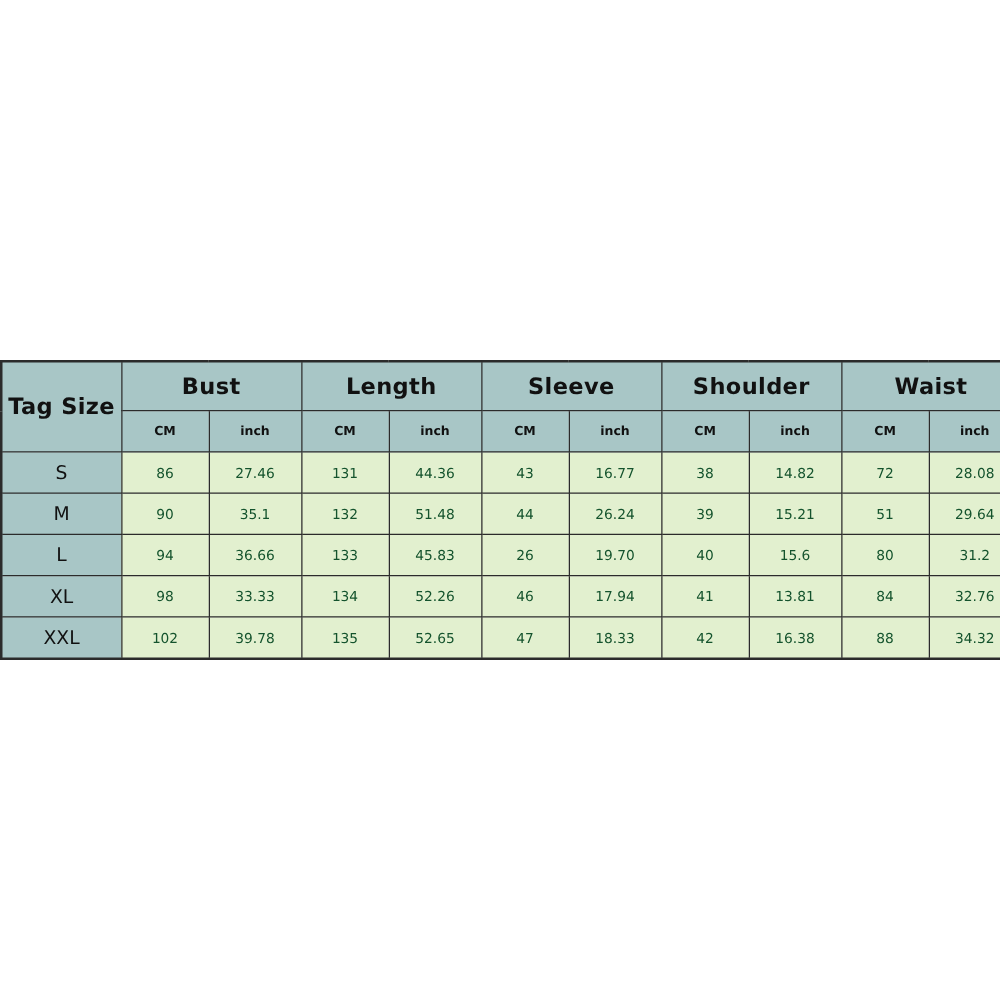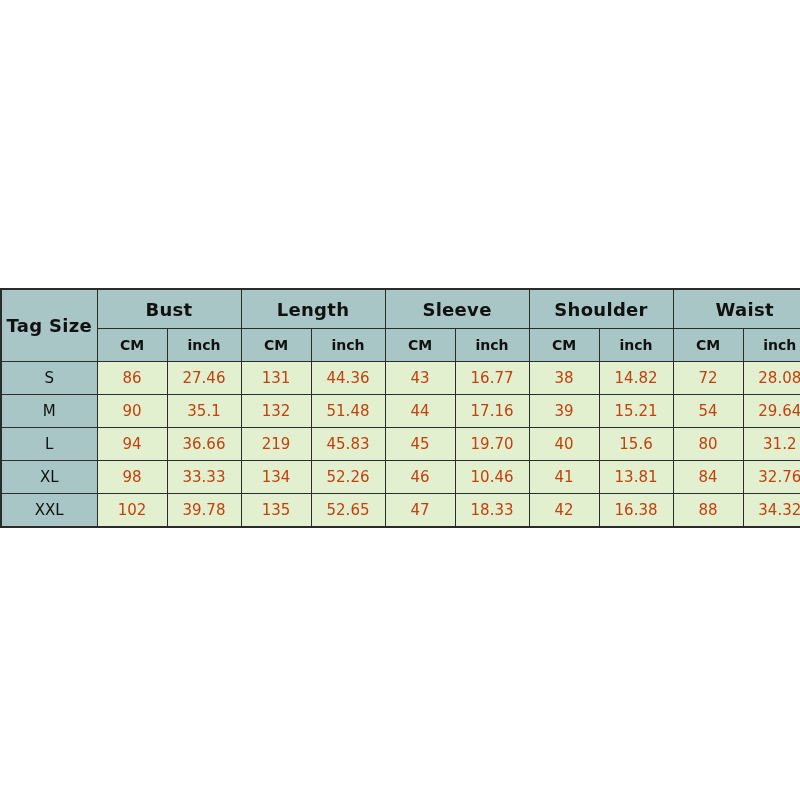--- a/index.html
+++ b/index.html
@@ -50,34 +50,34 @@
     background: #a8c6c6;
     font-weight: bold;
     font-size: 18px;
     color: #111111;
     letter-spacing: 0.3px;
   }
   tr.unit-row td {
     height: 32px;
     background: #a8c6c6;
     font-weight: bold;
-    font-size: 14px;
+    font-size: 10px;
     color: #111111;
   }
   td.tag-size-cell {
     background: #a8c6c6;
     font-weight: bold;
     font-size: 17px;
     color: #111111;
   }
   
   tr.data-row td {
     height: 32px;
-    font-size: 15px;
-    color: #c2410c;
+    font-size: 11px;
+    color: #14532d;
     background: #e2f0cf;
   }
   tr.data-row td.size-label {
     background: #a8c6c6;
     font-weight: normal;
     font-size: 15px;
     color: #111111;
   }
 </style>
 </head>
@@ -135,49 +135,49 @@
           <td>28.08</td>
         </tr>
 
         <tr class="data-row">
           <td class="size-label">M</td>
           <td>90</td>
           <td>35.1</td>
           <td>132</td>
           <td>51.48</td>
           <td>44</td>
-          <td>17.16</td>
+          <td>26.24</td>
           <td>39</td>
           <td>15.21</td>
-          <td>54</td>
+          <td>51</td>
           <td>29.64</td>
         </tr>
 
         <tr class="data-row">
           <td class="size-label">L</td>
           <td>94</td>
           <td>36.66</td>
-          <td>219</td>
+          <td>133</td>
           <td>45.83</td>
-          <td>45</td>
+          <td>26</td>
           <td>19.70</td>
           <td>40</td>
           <td>15.6</td>
           <td>80</td>
           <td>31.2</td>
         </tr>
 
         <tr class="data-row">
           <td class="size-label">XL</td>
           <td>98</td>
           <td>33.33</td>
           <td>134</td>
           <td>52.26</td>
           <td>46</td>
-          <td>10.46</td>
+          <td>17.94</td>
           <td>41</td>
           <td>13.81</td>
           <td>84</td>
           <td>32.76</td>
         </tr>
 
         <tr class="data-row">
           <td class="size-label">XXL</td>
           <td>102</td>
           <td>39.78</td>

